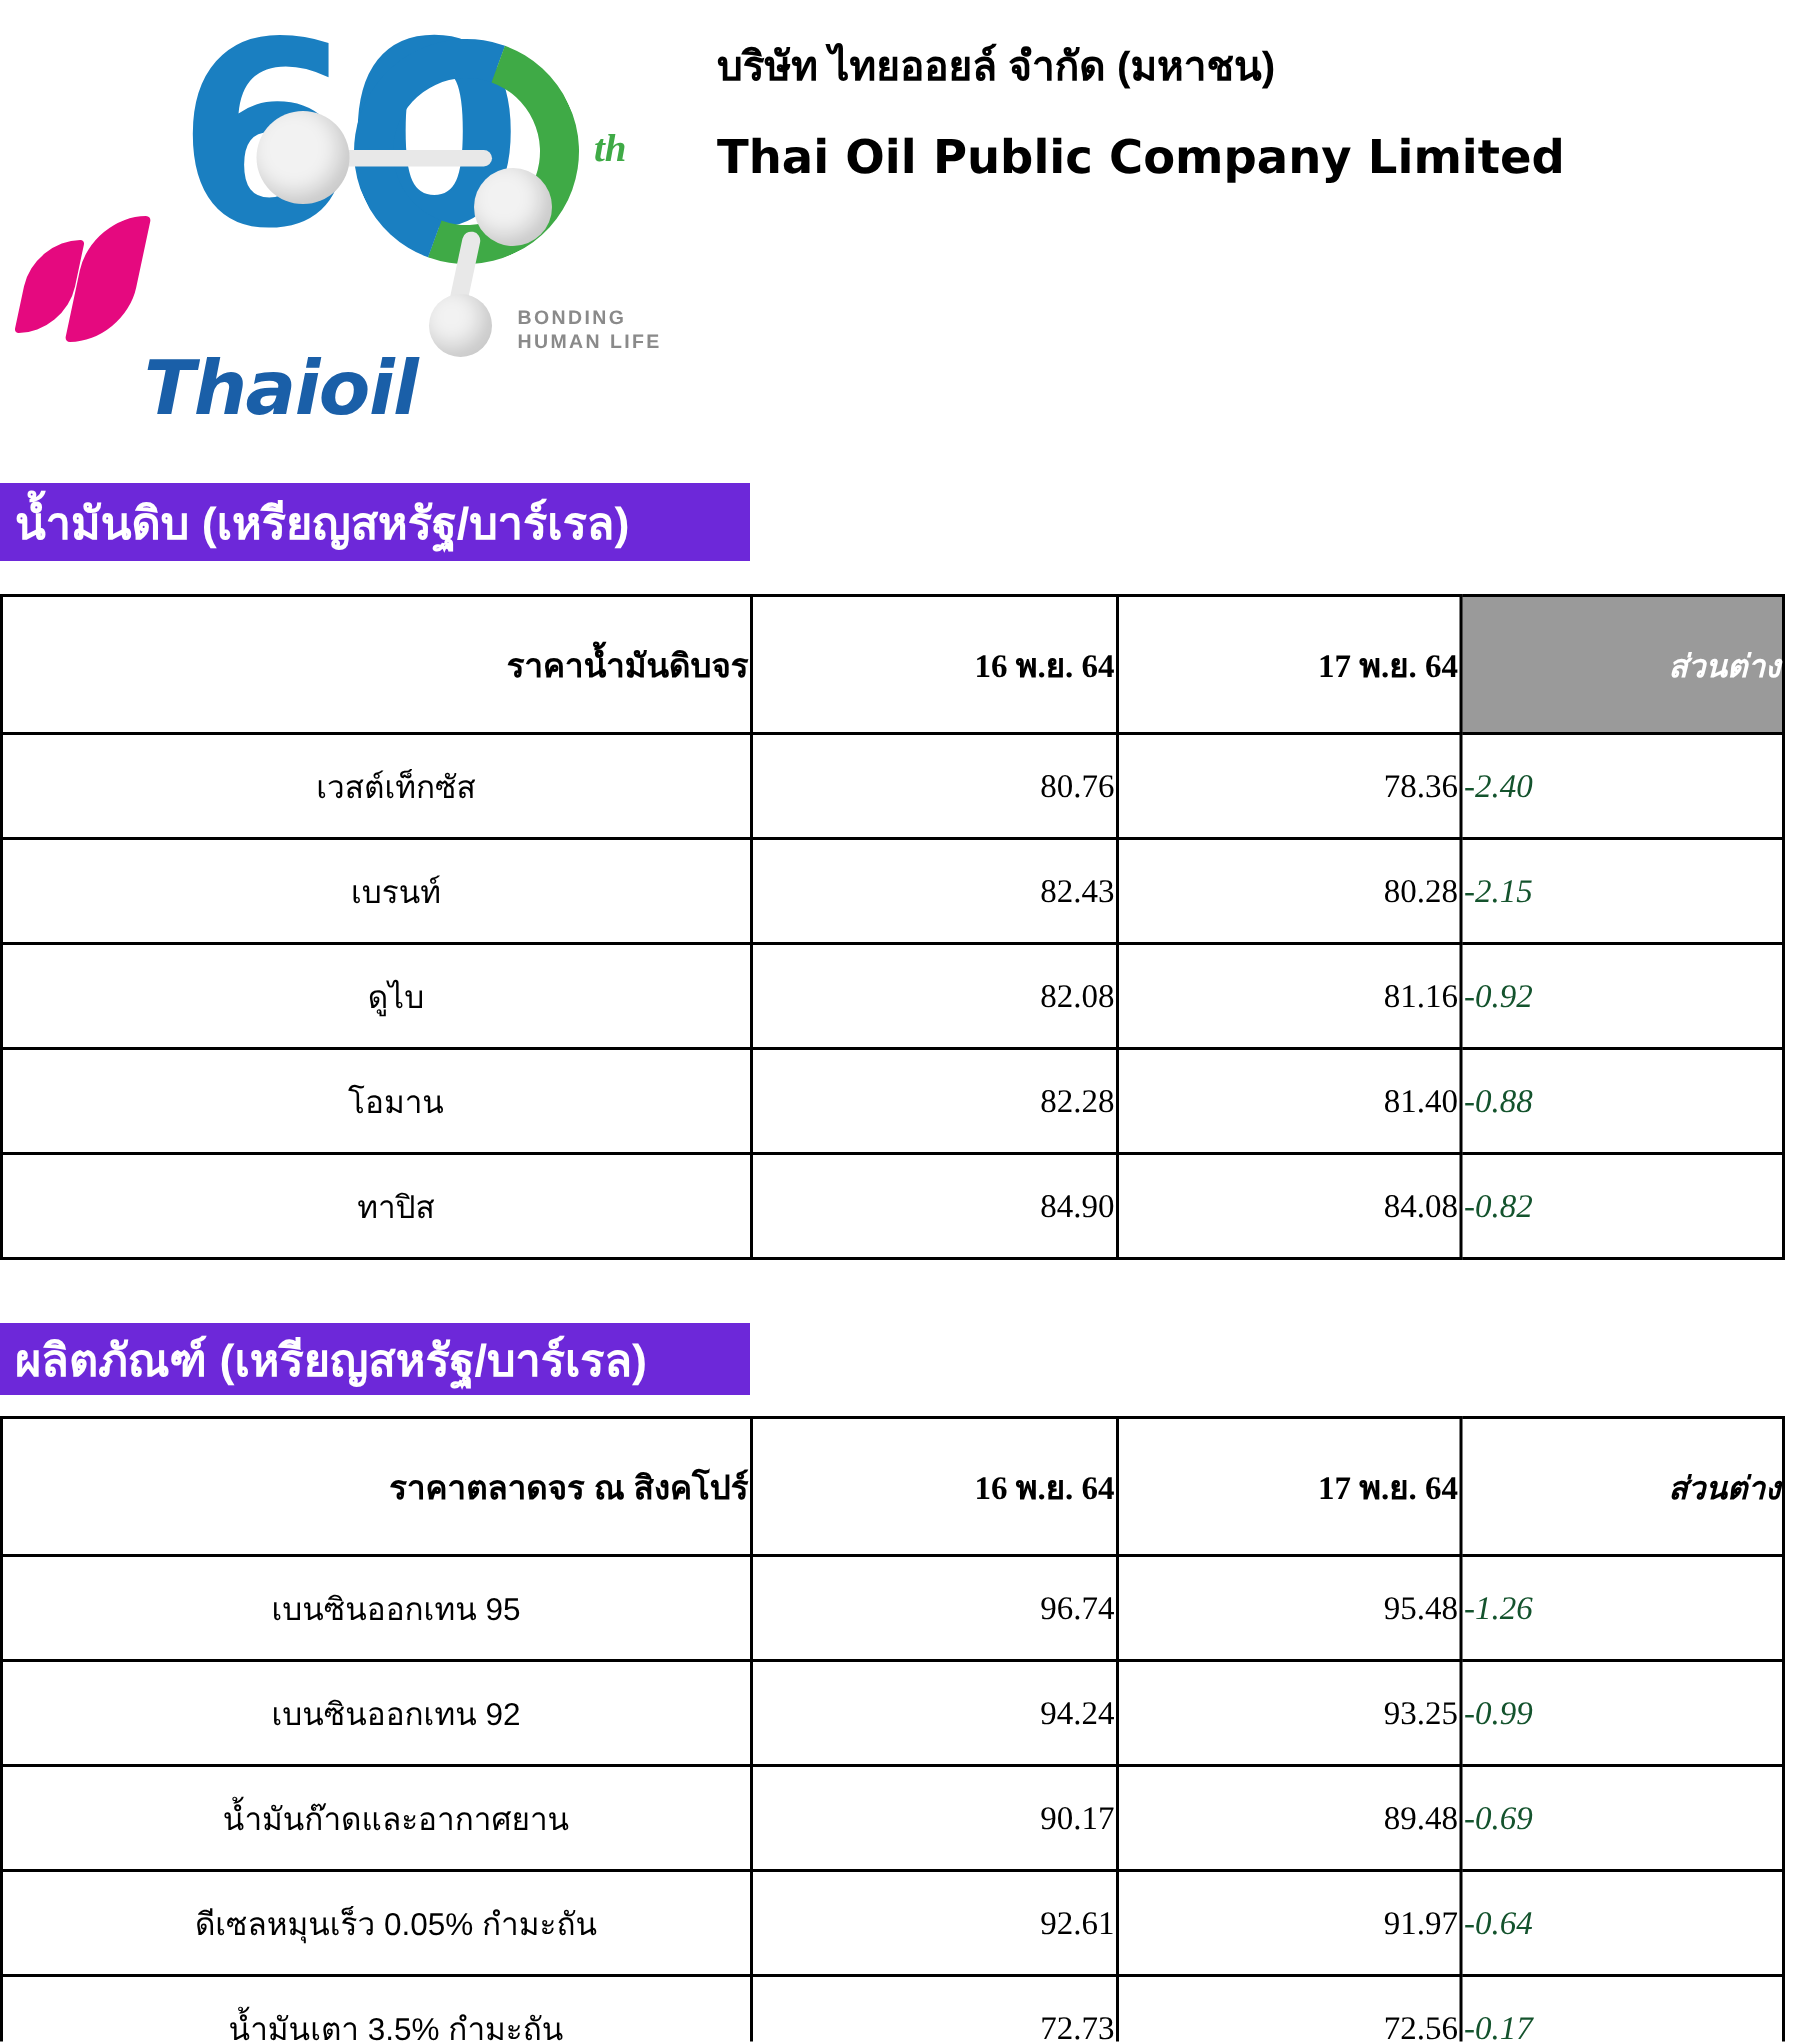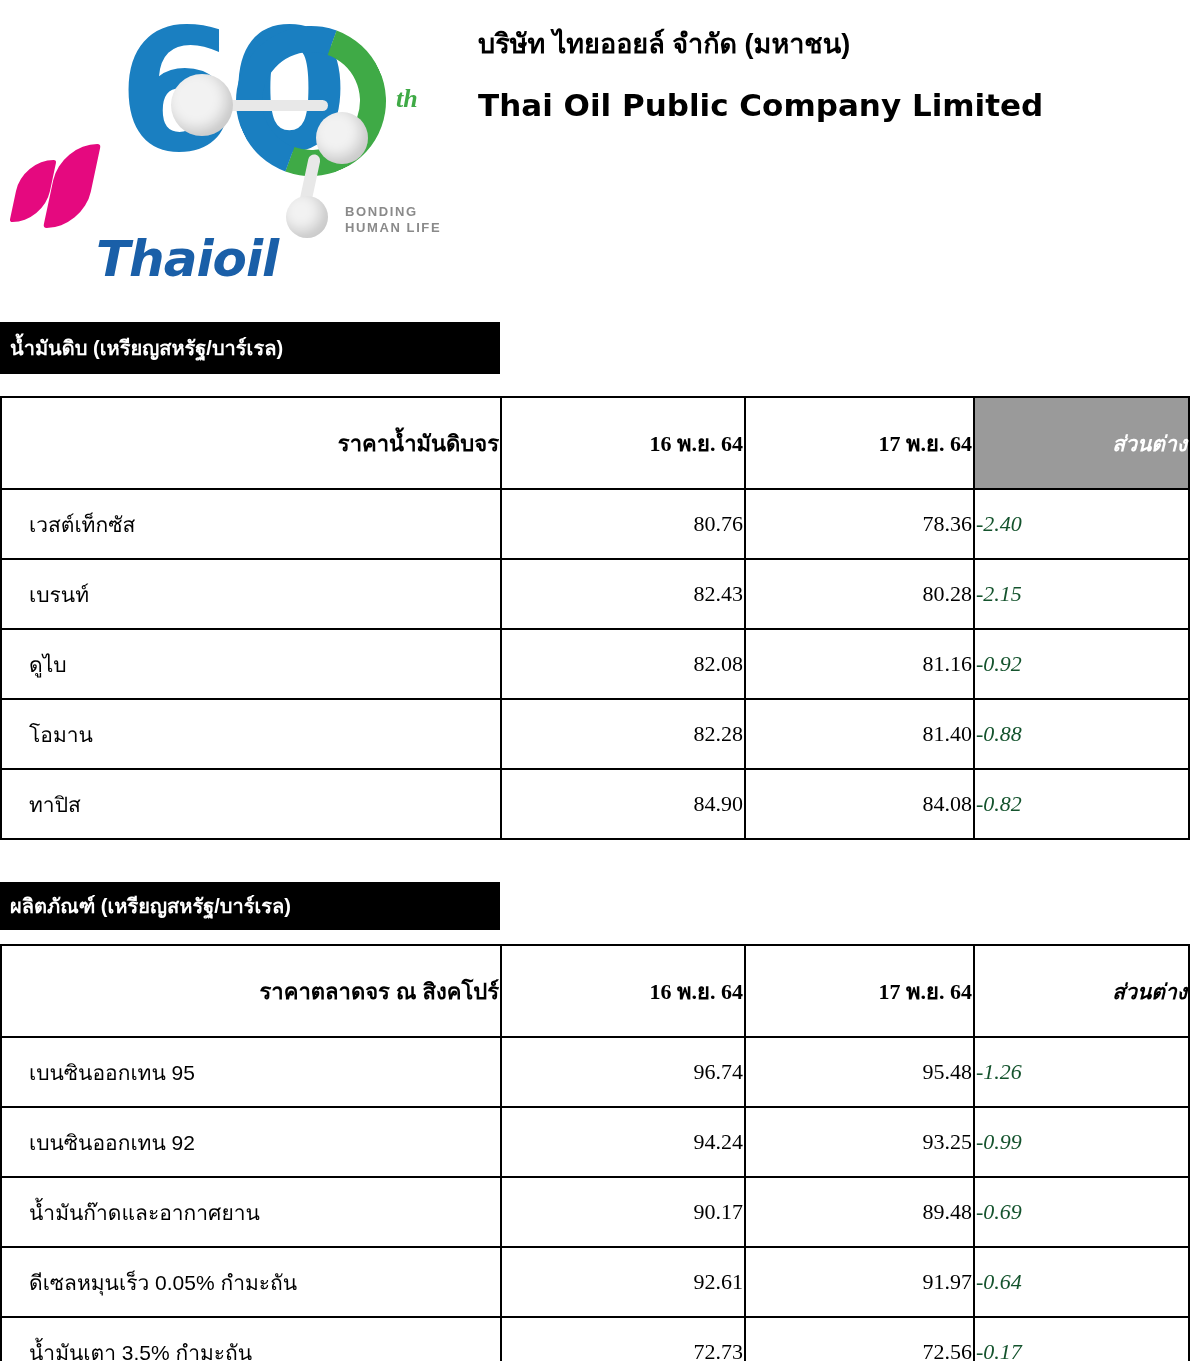--- a/index.html
+++ b/index.html
@@ -139,23 +139,23 @@
   .company-en {
     font-size: 31px;
     font-weight: bold;
     color: #000;
     font-family: "DejaVu Sans", sans-serif;
     white-space: nowrap;
   }
 
   
   .banner {
-    background: #000000;
+    background: #6d28d9;
     color: #ffffff;
-    font-size: 20px;
+    font-size: 30px;
     font-weight: bold;
     display: flex;
     align-items: center;
     padding-left: 10px;
     box-sizing: border-box;
   }
   .banner-crude { width: 500px; height: 52px; margin-top: 52px; }
   .banner-product { width: 500px; height: 48px; margin-top: 42px; }
 
   
@@ -178,21 +178,21 @@
     font-size: 21px;
   }
   th {
     font-weight: bold;
     text-align: right;
     vertical-align: middle;
     height: 88px;
   }
   th.name-head { font-size: 22px; }
   td.name-cell {
-    text-align: left;
+    text-align: center;
     padding-left: 27px;
     font-size: 21px;
   }
   td.num-cell {
     text-align: right;
     font-family: "Liberation Serif", serif;
     font-size: 22px;
   }
   td.diff-cell {
     color: #14532d;

